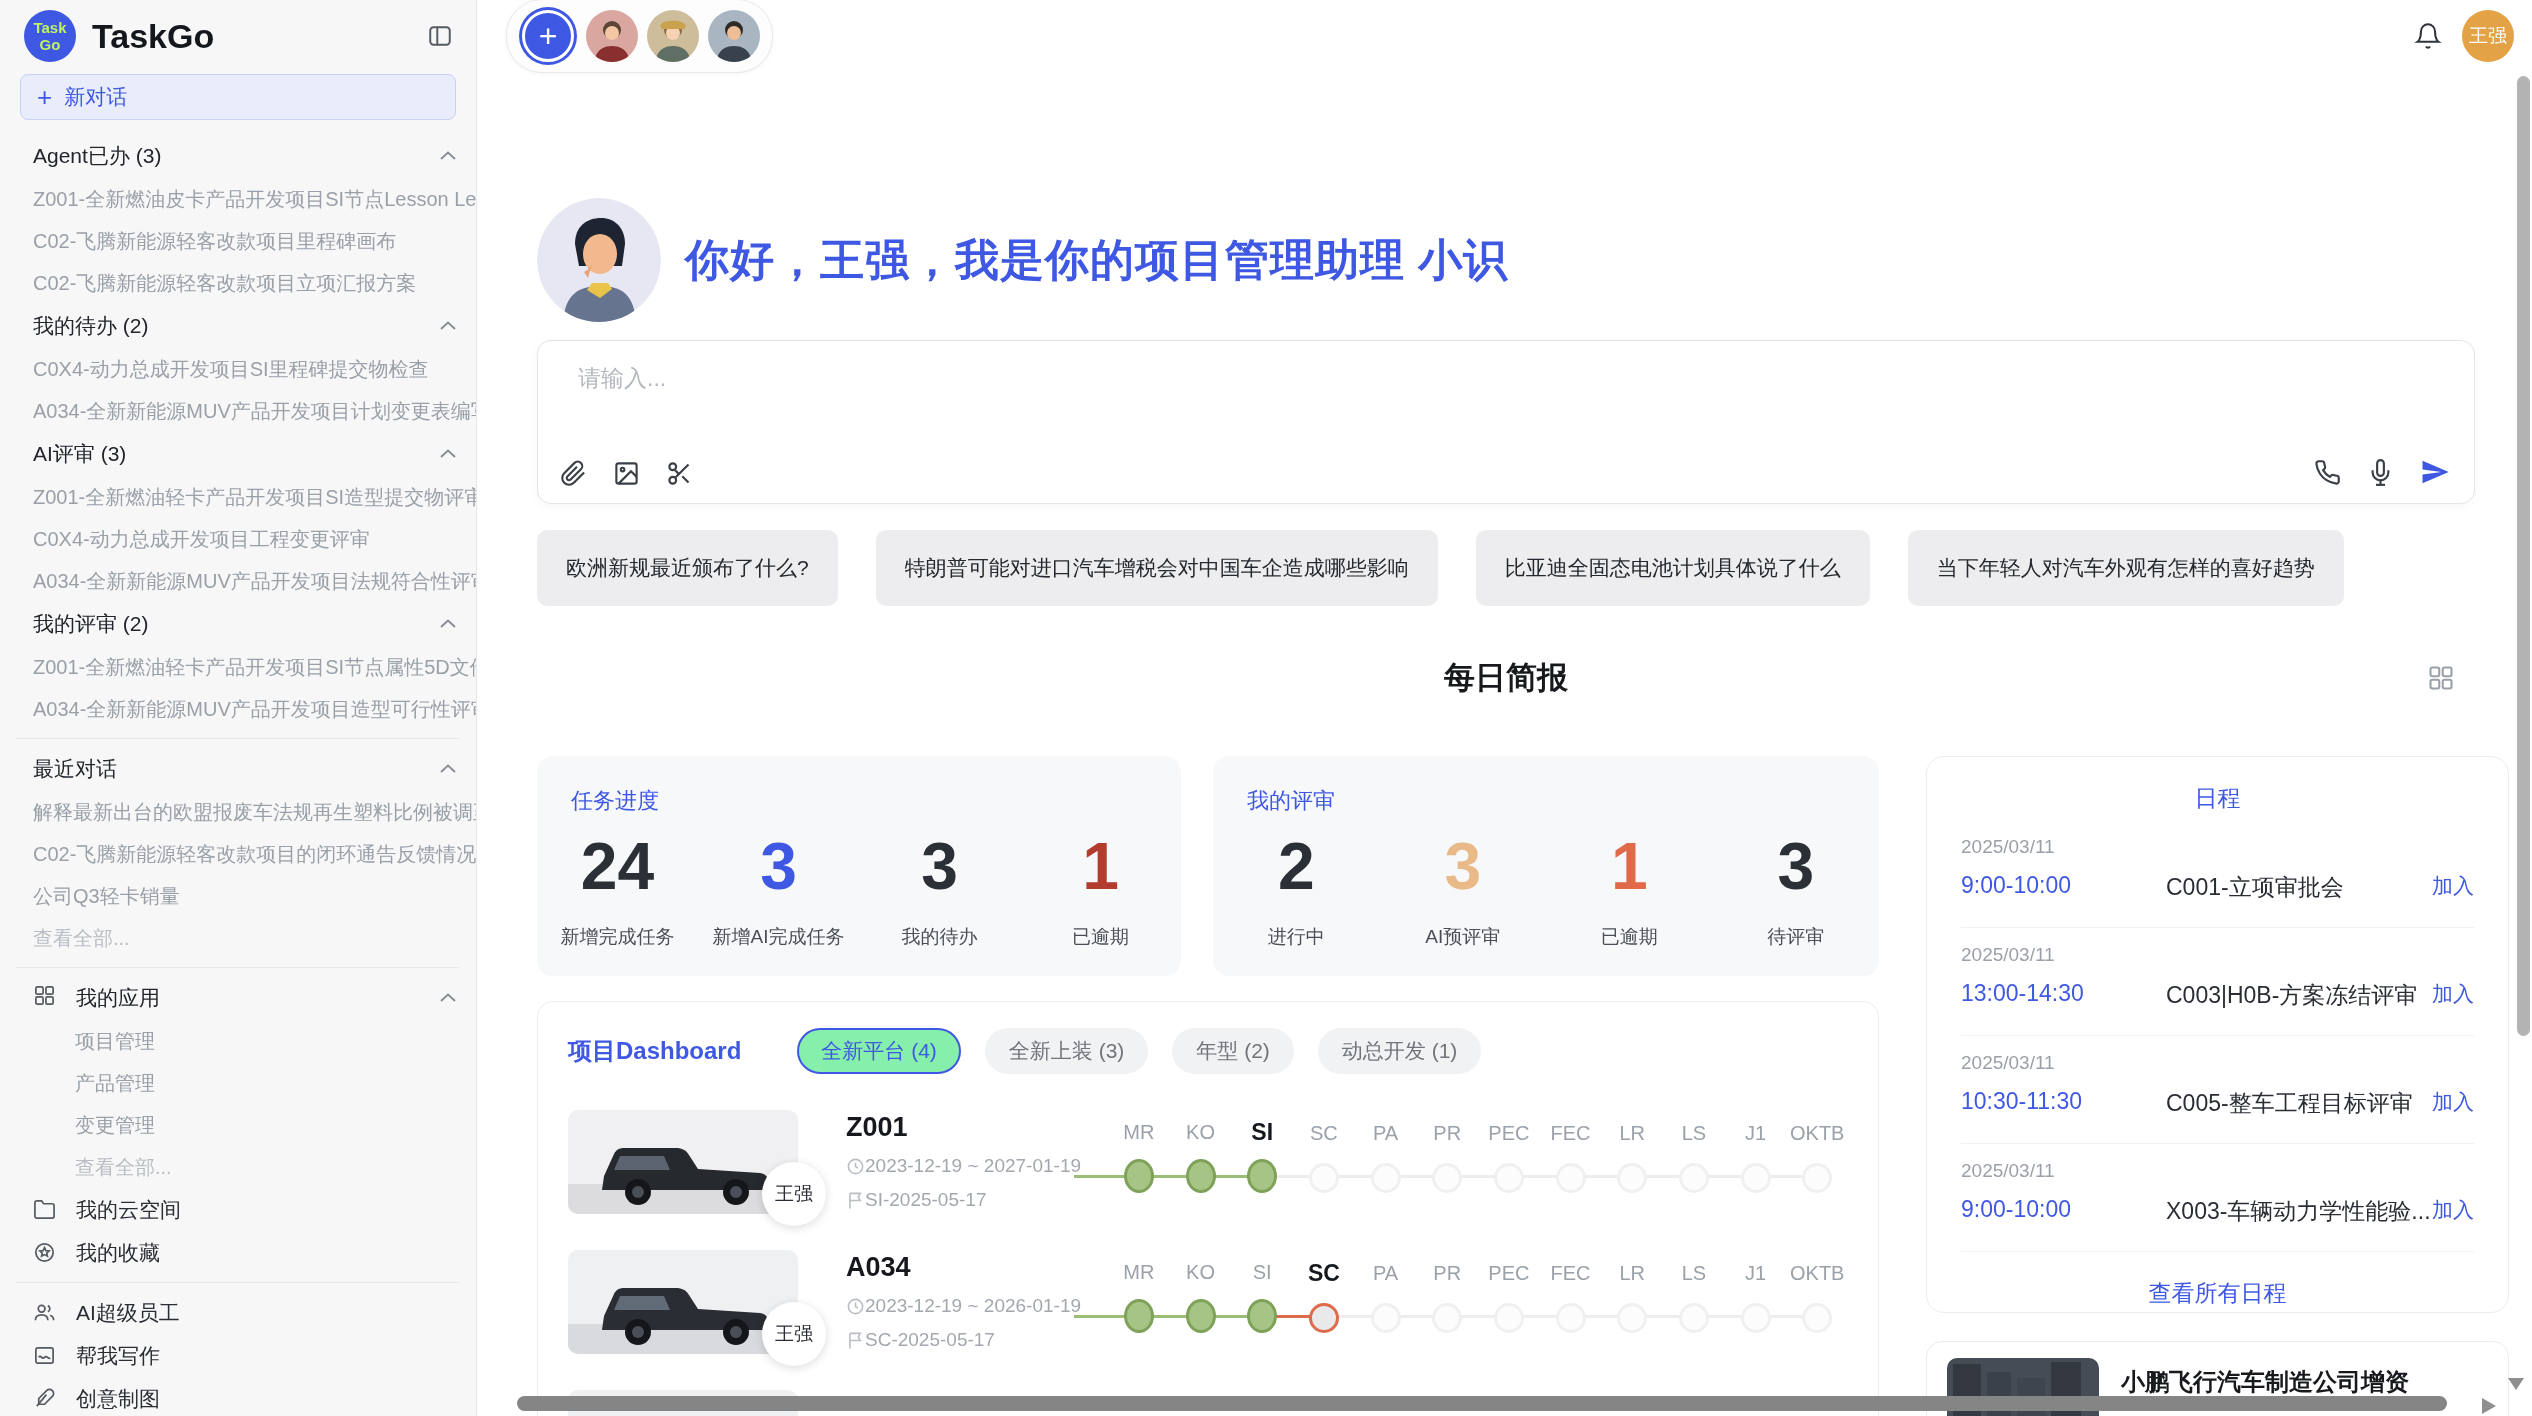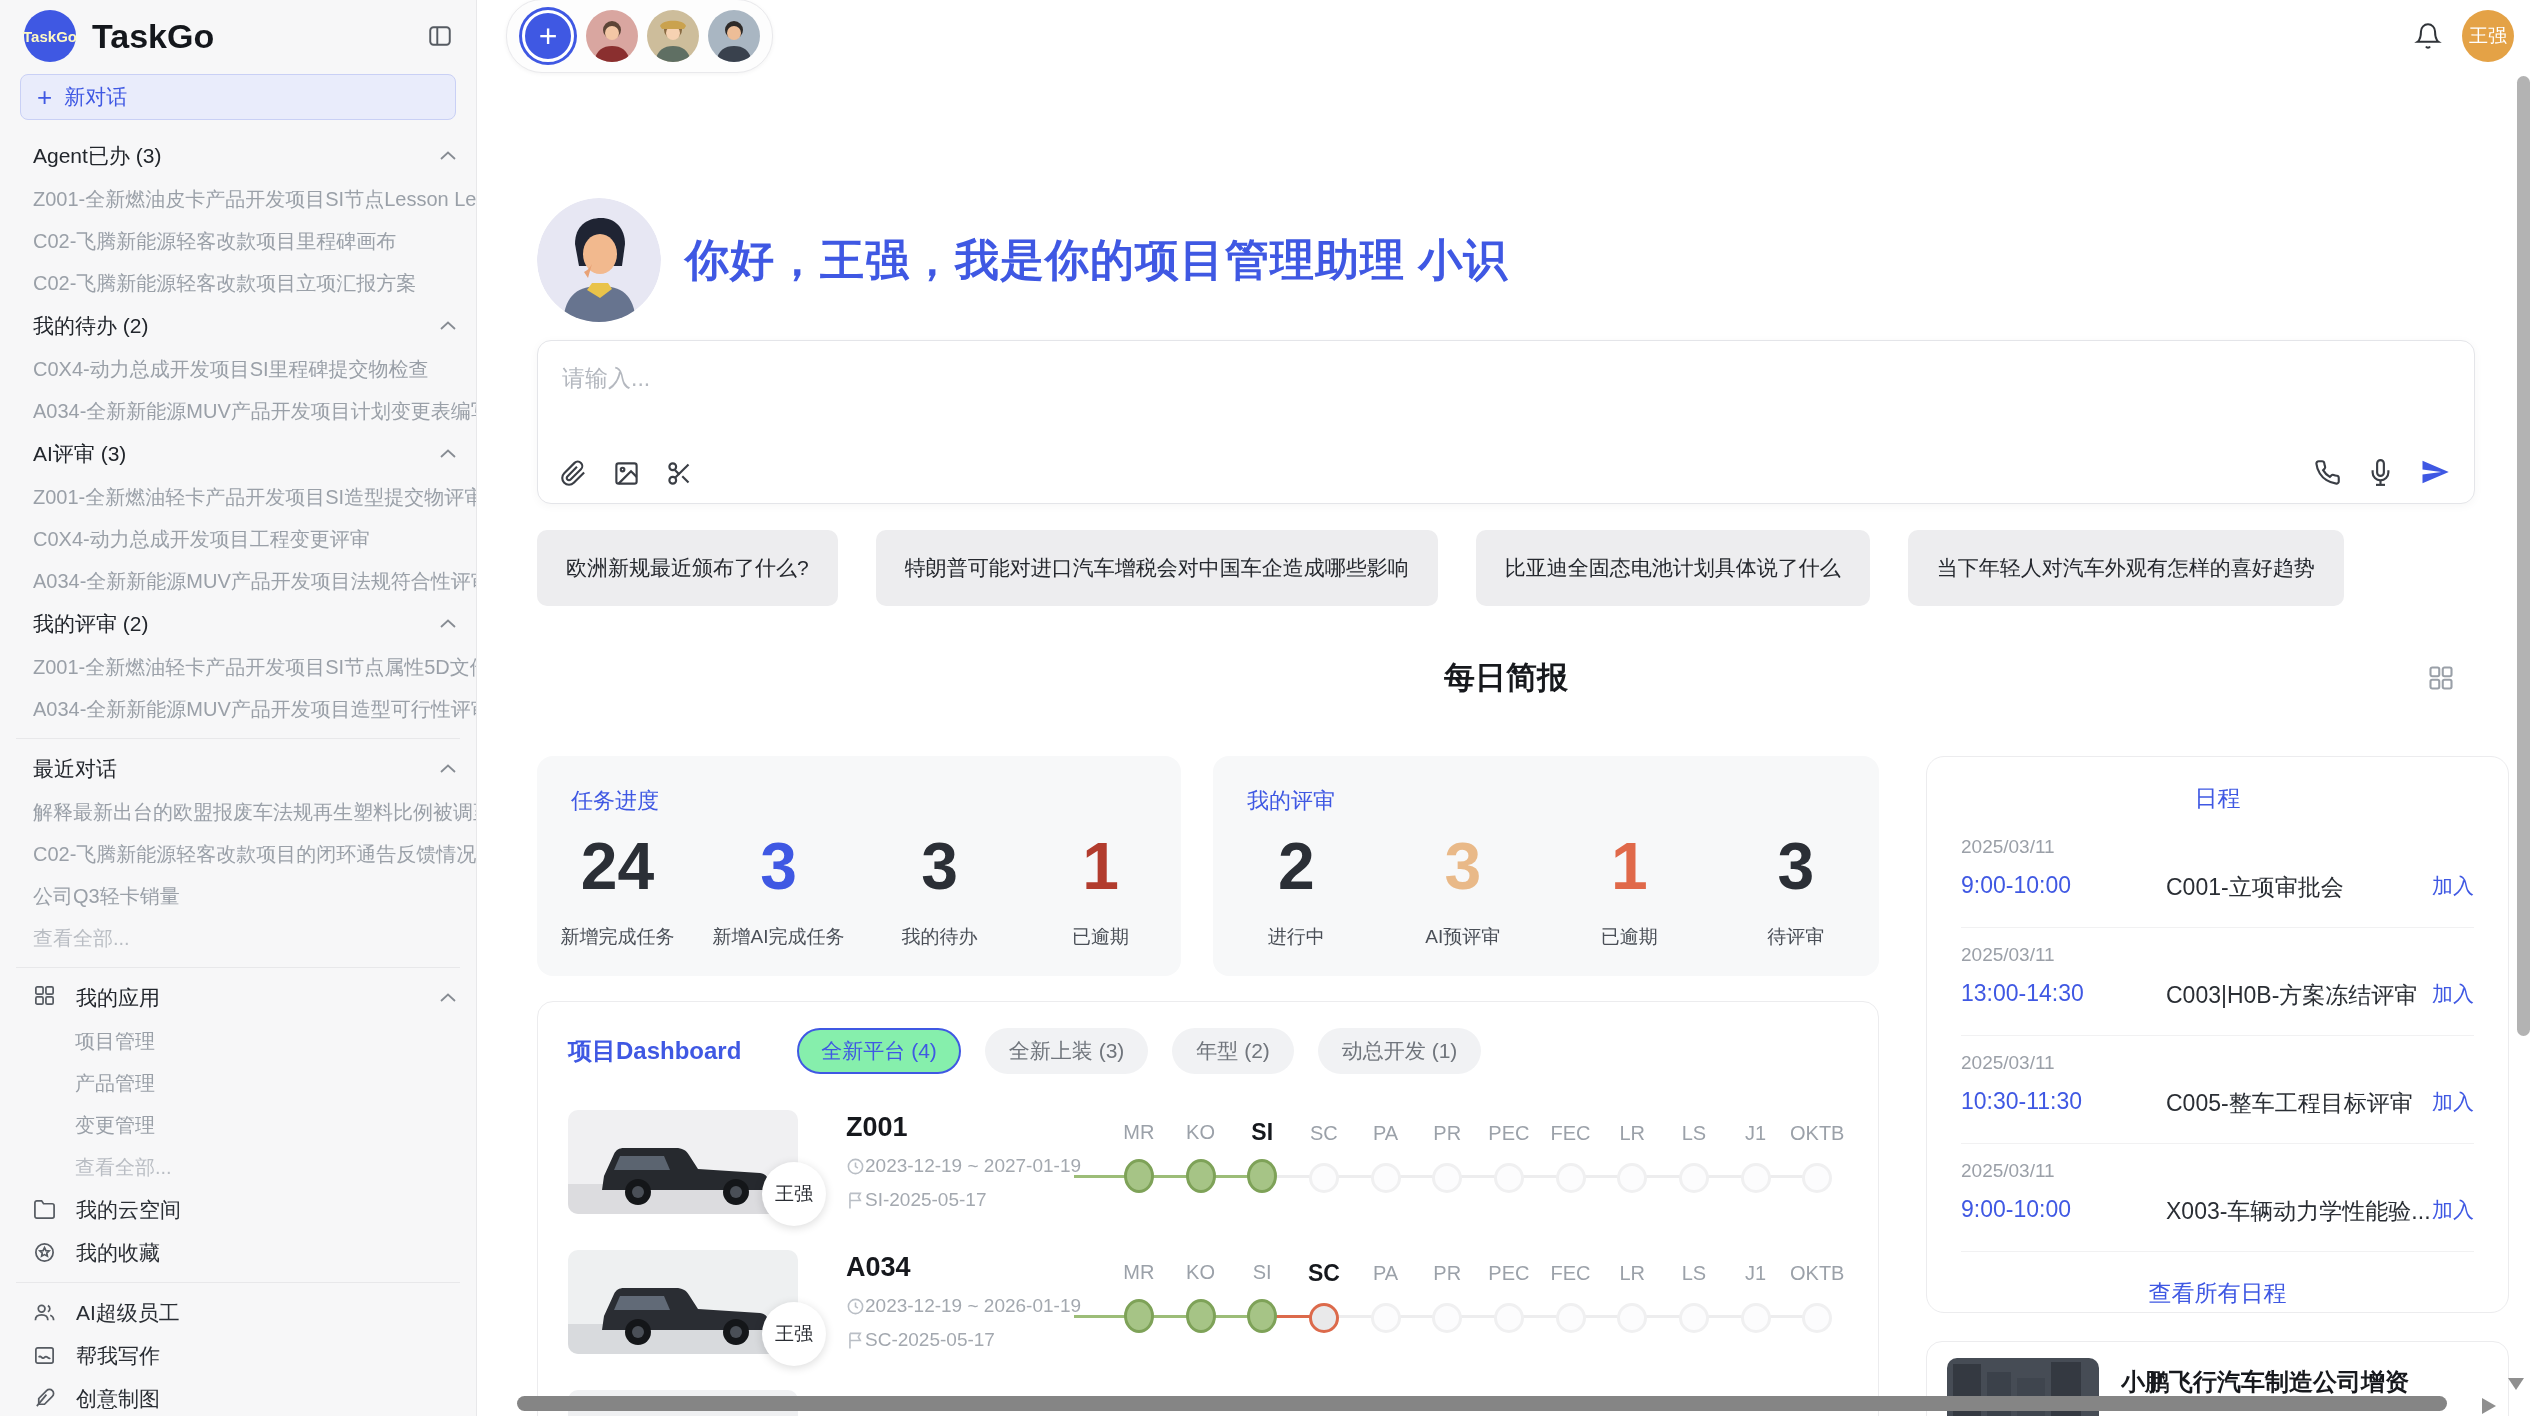--- a/index.html
+++ b/index.html
@@ -4,22 +4,22 @@
 <style>
   * { margin:0; padding:0; box-sizing:content-box; }
   html,body { width:2532px; height:1416px; }
   body { font-family:"Liberation Sans","DejaVu Sans",sans-serif; background:#fff; }
   .app { position:relative; width:2532px; height:1416px; overflow:hidden; background:#fff; }
 
   
   .sidebar { position:absolute; left:0; top:0; width:476px; height:1416px;
              background:#f7f7f8; border-right:1px solid #e8e8ea; overflow:hidden; }
   .sb-header { display:flex; align-items:center; height:72px; padding:0 22px 0 24px; }
-  .logo { width:52px; height:52px; border-radius:50%; background:#3f58e3; color:#fef9c3;
-          display:flex; flex-direction:row; align-items:center; justify-content:center;
+  .logo { width:52px; height:52px; border-radius:50%; background:#3f58e3; color:#bef264;
+          display:flex; flex-direction:column; align-items:center; justify-content:center;
           font-size:15px; font-weight:700; line-height:17px; }
   .sb-title { font-size:34px; font-weight:700; color:#14171c; margin-left:16px; flex:1; }
   .collapse-btn { cursor:pointer; display:flex; }
   .newchat-btn { margin:2px 20px 0 20px; height:44px; display:flex; align-items:center;
                  background:#e9ecfb; border:1px solid #c9d0f5; border-radius:8px;
                  padding:0 16px; color:#3f58e3; font-size:21px; font-weight:500; cursor:pointer; }
   .newchat-plus { font-size:26px; margin-right:12px; font-weight:400; }
   .sb-nav { margin-top:14px; }
   .sb-sec-h { display:flex; align-items:center; height:44px; padding:0 20px 0 33px;
               font-size:21px; font-weight:500; color:#22262c; }
@@ -49,21 +49,21 @@
                  display:flex; align-items:center; justify-content:center; font-size:19px; cursor:pointer; }
 
   .content { position:relative; padding:0 57px 0 60px; }
 
   .hero { margin-top:126px; display:flex; align-items:center; }
   .hero-avatar { width:124px; height:124px; border-radius:50%; overflow:hidden; flex:none; }
   .hero-text { margin-left:24px; font-size:44px; font-weight:700; color:#3f58e3; letter-spacing:1px; }
 
   .composer { margin-top:18px; height:162px; border:1px solid #e4e5e9; border-radius:14px;
               position:relative; box-shadow:0 2px 10px rgba(0,0,0,.04); background:#fff; }
-  .composer-input { position:absolute; left:24px; top:24px; width:60%; border:none; outline:none;
+  .composer-input { position:absolute; left:40px; top:24px; width:60%; border:none; outline:none;
                     font-size:23px; color:#2a2e34; font-family:inherit; background:transparent; }
   .composer-input::placeholder { color:#b4b8bf; }
   .composer-icons-l { position:absolute; left:22px; bottom:16px; display:flex; gap:26px; }
   .composer-icons-r { position:absolute; right:24px; bottom:16px; display:flex; gap:26px; align-items:center; }
   .cicon { display:flex; cursor:pointer; }
 
   .chips { margin-top:26px; display:flex; gap:38px; }
   .chip { height:52px; line-height:52px; padding:12px 29px; background:#ededef; border-radius:10px;
           font-size:21px; color:#25282e; white-space:nowrap; cursor:pointer; }
 

